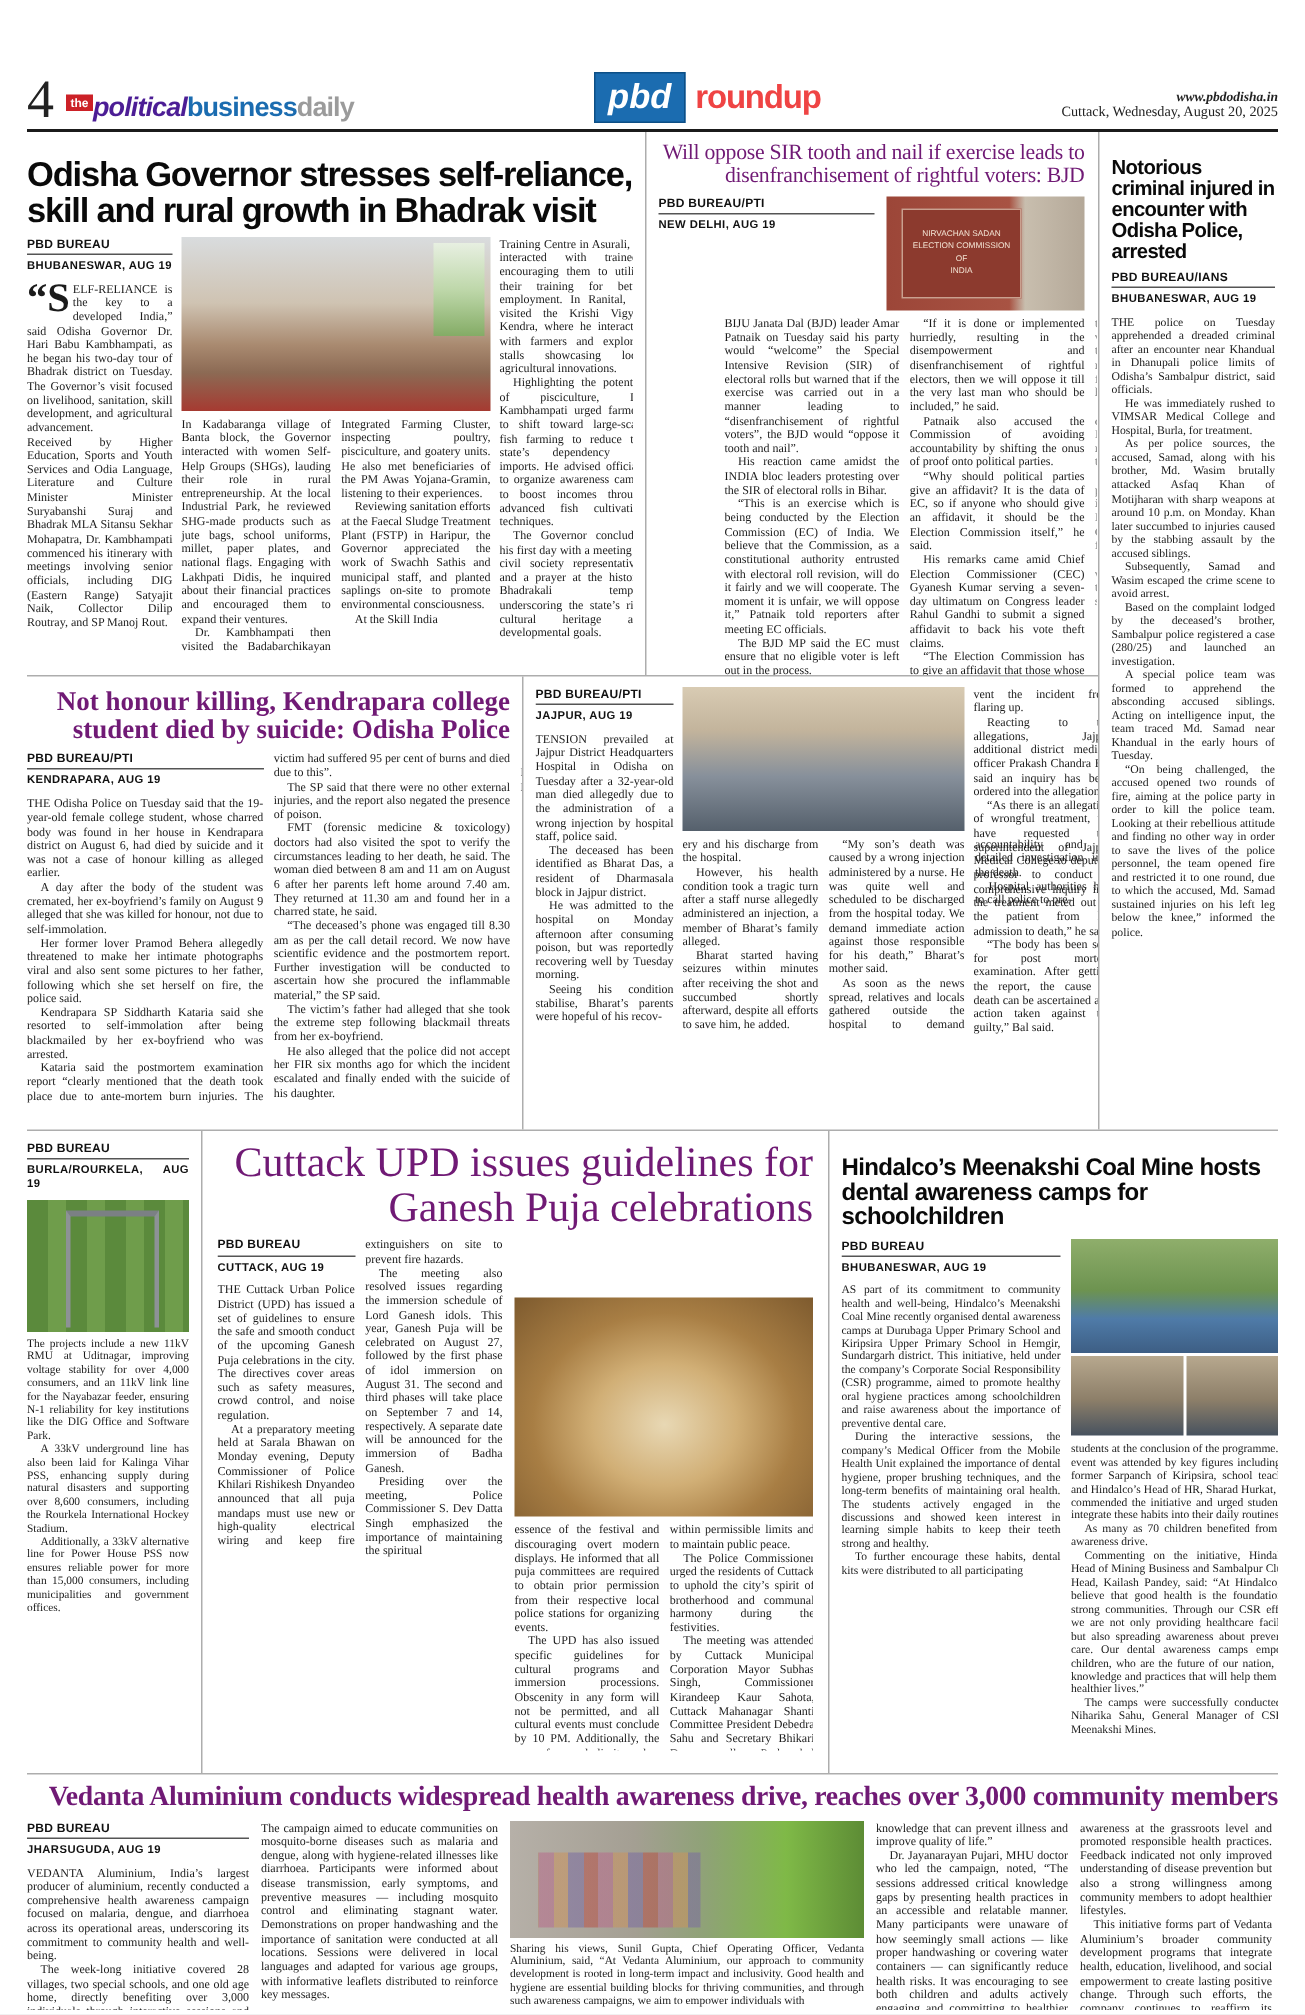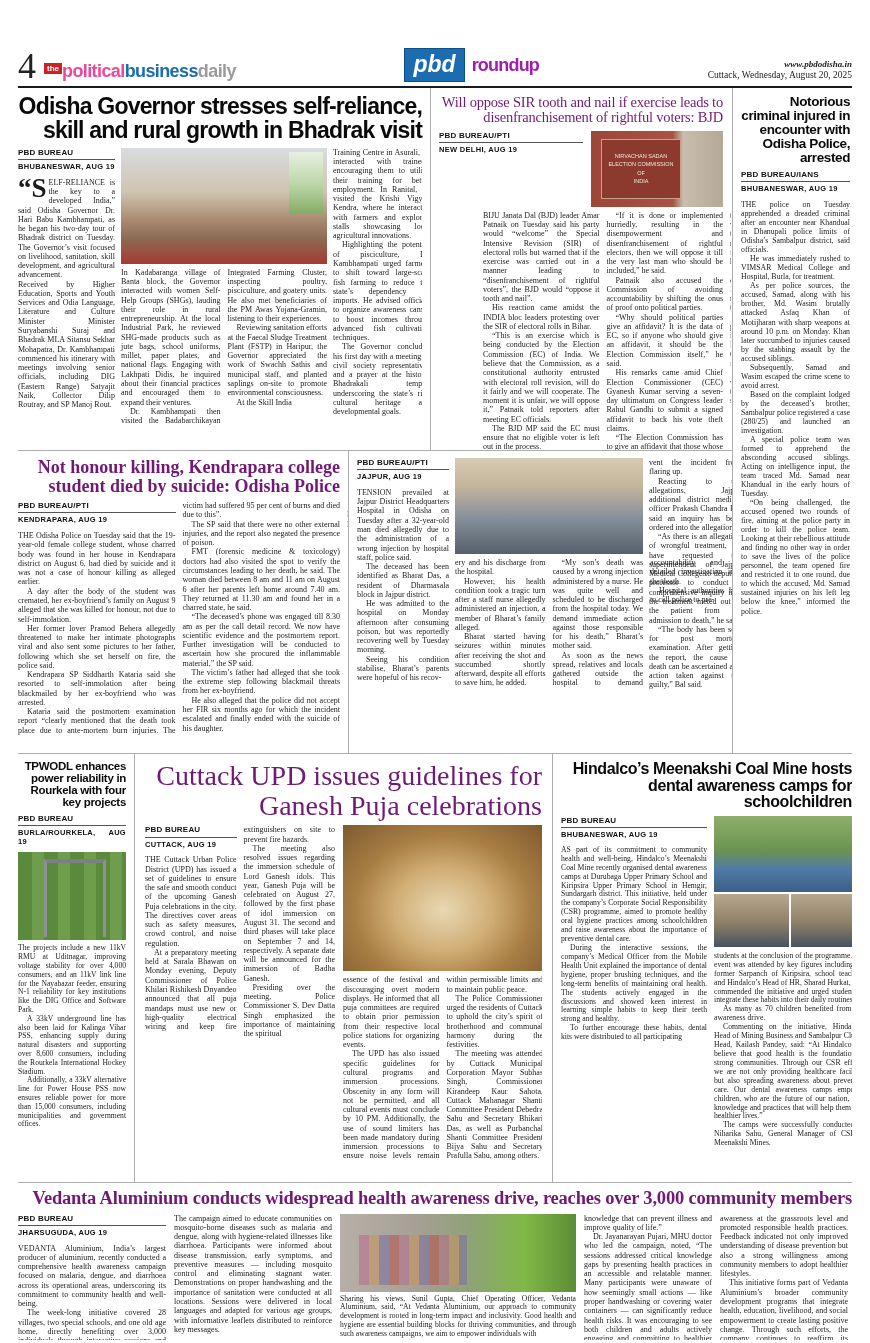--- a/index.html
+++ b/index.html
@@ -6,41 +6,41 @@
   .page{width:870px;height:1343px;background:#ffffff;margin:0 auto;position:relative;
         font-family:"Liberation Serif",serif;color:#1a1a1a;overflow:hidden;box-sizing:border-box;}
   .content{margin:0 18px;}
   
   .masthead{margin:0 18px;padding-top:30px;height:52px;display:flex;align-items:flex-end;
             justify-content:space-between;border-bottom:2px solid #1b1b1b;padding-bottom:4px;box-sizing:content-box;}
   .mast-left{display:flex;align-items:flex-end;gap:8px;}
   .pageno{font-family:"Liberation Serif",serif;font-size:36px;line-height:0.85;font-weight:400;color:#222;}
   .logo{display:flex;align-items:flex-end;font-family:"Liberation Sans",sans-serif;font-weight:bold;letter-spacing:-0.6px;}
   .logo-the{background:#cc2127;color:#fff;font-size:8px;padding:1px 3px;align-self:flex-start;margin-top:2px;letter-spacing:0;}
-  .logo-political{font-size:18px;color:#ec4899;}
+  .logo-political{font-size:18px;color:#4c1d95;font-style:italic;}
   .logo-business{font-size:18px;color:#1b6cb0;}
   .logo-daily{font-size:18px;color:#9b9b9b;}
   .mast-center{display:flex;align-items:center;gap:7px;}
   .pbd-box{background:#1b6cb0;color:#fff;font-family:"Liberation Sans",sans-serif;font-weight:bold;
            font-style:italic;font-size:23px;padding:2px 8px 3px;border:1px solid #0d4f86;}
-  .roundup{font-family:"Liberation Sans",sans-serif;font-weight:bold;font-size:18px;color:#a21caf;letter-spacing:-0.8px;}
+  .roundup{font-family:"Liberation Sans",sans-serif;font-weight:bold;font-size:22px;color:#ef4444;letter-spacing:-0.8px;}
   .mast-right{text-align:right;line-height:1.25;}
   .site{font-style:italic;font-weight:bold;font-size:9px;color:#222;}
   .pubdate{font-size:9.5px;color:#222;}
   
   .zone-top{display:flex;height:665px;border-bottom:1px solid #adadad;}
   .left-zone{width:714px;}
   .row1{display:flex;height:362px;border-bottom:1px solid #adadad;}
   .row2{display:flex;height:302px;}
   .zone-mid{display:flex;height:428px;border-bottom:1px solid #adadad;}
   .zone-bottom{height:162px;border-bottom:2px solid #222;}
   .art{overflow:hidden;box-sizing:border-box;}
   
-  .hl-sans{font-family:"Liberation Sans",sans-serif;font-weight:bold;text-align:right;
-           line-height:1.04;letter-spacing:-0.8px;color:#0a0a0a;margin:0 0 5px;}
+  .hl-sans{font-family:"Liberation Sans",sans-serif;font-weight:bold;text-align:left;
+           line-height:1.04;letter-spacing:-0.8px;color:#0a0a0a;margin:10px 0 5px;}
   .hl-serif{font-family:"Liberation Serif",serif;text-align:right;line-height:1.06;color:#701a75;margin:0 0 5px;font-weight:400;}
   .body{font-size:8px;line-height:1.16;text-align:justify;color:#1b1b1b;}
   .paras p{margin:0;text-indent:9px;}
   .paras p:first-child{text-indent:0;}
   .byline{font-family:"Liberation Sans",sans-serif;font-weight:bold;font-size:8px;letter-spacing:0.2px;
           border-bottom:1px solid #555;padding-bottom:2px;color:#111;}
   .dateline{font-family:"Liberation Sans",sans-serif;font-weight:bold;font-size:7.5px;letter-spacing:0.3px;
             padding:3px 0 0;margin-bottom:6px;color:#111;}
   .cols2{columns:2;column-gap:7px;}
   .photo{background:#cfcfcf;position:relative;overflow:hidden;}
@@ -90,21 +90,21 @@
   .art-tpwodl .body{font-size:7.6px;}
   .photo-tpwodl{height:88px;margin:4px 0;
      background:repeating-linear-gradient(90deg,#5b8a3c 0 14px,#6f9d4b 14px 26px),linear-gradient(180deg,#7ba657,#3f6b2f);}
   .photo-tpwodl::after{content:"";position:absolute;left:24%;top:8%;width:52%;height:84%;
      border-left:3px solid #8d9296;border-right:3px solid #8d9296;border-top:4px solid #7b8084;}
   
   .art-ganesh{width:418px;padding:7px 10px 0;border-left:1px solid #adadad;}
   .hl-ganesh{font-size:28px;}
   .ganesh-cols{display:flex;gap:8px;height:342px;overflow:hidden;}
   .ganesh-left{width:190px;flex:none;}
-  .ganesh-right{width:200px;flex:none;}
+  .ganesh-right{width:200px;flex:none;margin-top:40px;}
   .photo-ganesh{height:146px;margin-bottom:4px;
      background:radial-gradient(ellipse at 50% 58%, #e8d8b4 0%, #d1af76 34%, #a87e44 62%, #7d5a2e 100%);}
   
   .art-hindalco{flex:1;padding:7px 0 0 8px;border-left:1px solid #adadad;}
   .hl-hindalco{font-size:16px;letter-spacing:-0.4px;}
   .hindalco-cols{display:flex;gap:7px;height:356px;overflow:hidden;}
   .hindalco-left{width:146px;flex:none;}
   .hindalco-right{width:152px;flex:none;}
   .art-hindalco .body{font-size:7.7px;}
   .photo-hindalco{height:132px;margin-bottom:4px;display:grid;gap:2px;background:#fff;
@@ -290,21 +290,20 @@
               <p>A special police team was formed to apprehend the absconding accused siblings. Acting on intelligence input, the team traced Md. Samad near Khandual in the early hours of Tuesday.</p>
               <p>“On being challenged, the accused opened two rounds of fire, aiming at the police party in order to kill the police team. Looking at their rebellious attitude and finding no other way in order to save the lives of the police personnel, the team opened fire and restricted it to one round, due to which the accused, Md. Samad sustained injuries on his left leg below the knee,” informed the police.</p>
             </div>
         </div>
       </article>
     </div>
 
     <div class="zone-mid">
 
       <article class="art art-tpwodl">
-        <h2 class="hl-sans hl-tpwodl">TPWODL enhances power reliability in Rourkela with four key projects</h2>
         <div class="body">
           <div class="byline">PBD BUREAU</div>
           <div class="dateline">BURLA/ROURKELA, AUG 19</div>
           <div class="photo photo-tpwodl"></div>
           <div class="paras">
               <p>The projects include a new 11kV RMU at Uditnagar, improving voltage stability for over 4,000 consumers, and an 11kV link line for the Nayabazar feeder, ensuring N-1 reliability for key institutions like the DIG Office and Software Park.</p>
               <p>A 33kV underground line has also been laid for Kalinga Vihar PSS, enhancing supply during natural disasters and supporting over 8,600 consumers, including the Rourkela International Hockey Stadium.</p>
               <p>Additionally, a 33kV alternative line for Power House PSS now ensures reliable power for more than 15,000 consumers, including municipalities and government offices.</p>
             </div>
         </div>

